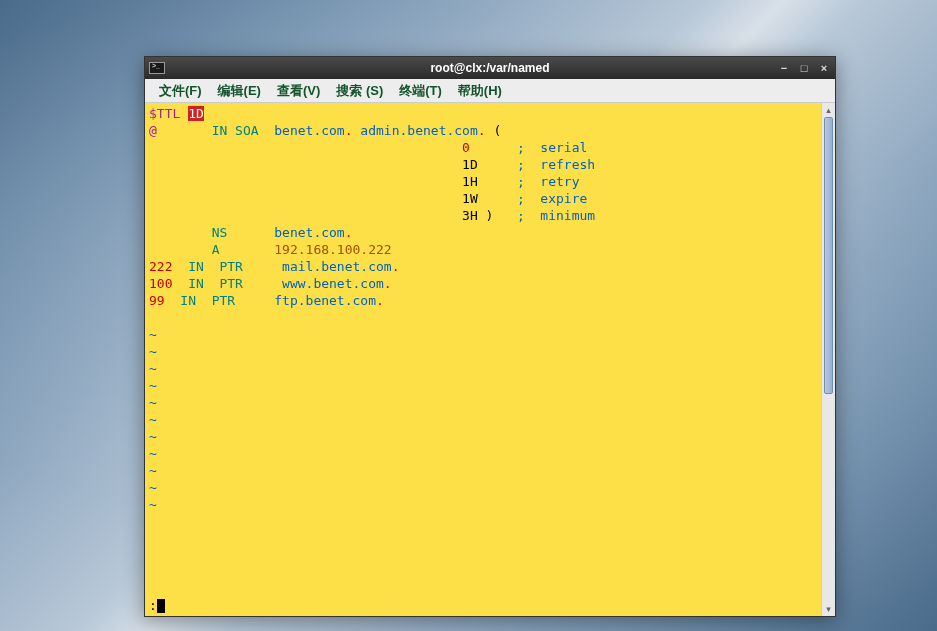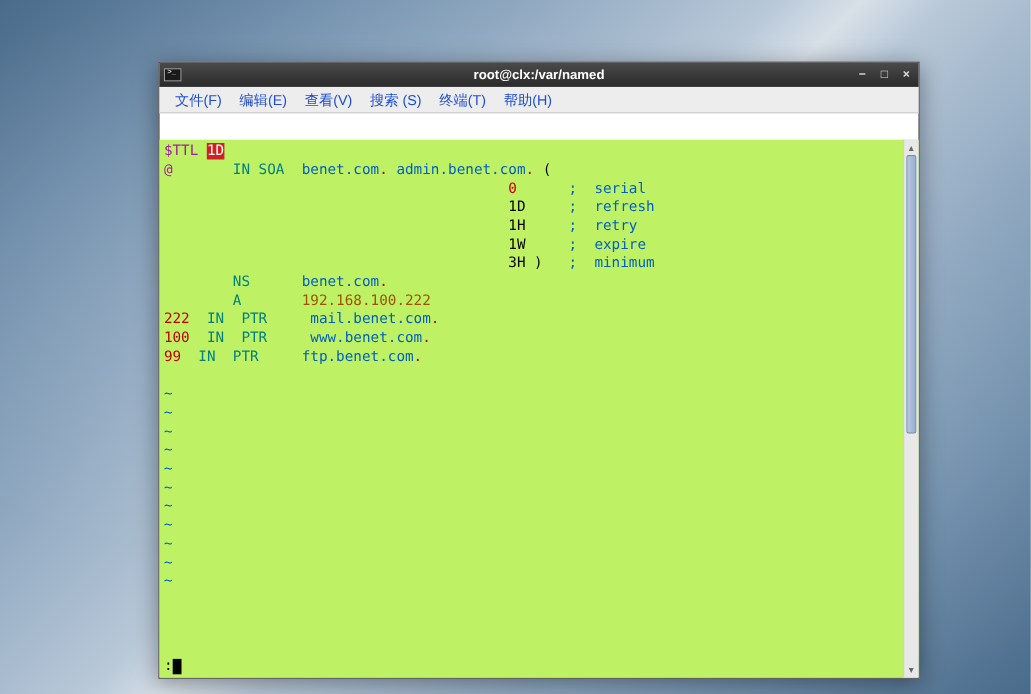--- a/index.html
+++ b/index.html
@@ -82,32 +82,32 @@
       font-weight: bold;
     }
     .menubar {
       height: 24px;
       background: #ededed;
       border-bottom: 1px solid #ccc;
       display: flex;
       align-items: center;
       padding: 0 6px;
       font-size: 13px;
-      color: #1d4ed8;
+      color: #14532d;
+      font-weight: bold;
     }
     .menu-item {
       padding: 2px 8px;
       cursor: pointer;
     }
     .terminal-body {
       flex: 1;
       display: flex;
-      background: #bef264;
-      position: relative;
-      margin-top: 24px;
+      background: #fde047;
+      position: relative;
     }
     .terminal-content {
       flex: 1;
       padding: 2px 4px;
       font-family: "DejaVu Sans Mono", "Liberation Mono", monospace;
       font-size: 13px;
       line-height: 17px;
       white-space: pre;
       color: #000;
       overflow: hidden;

